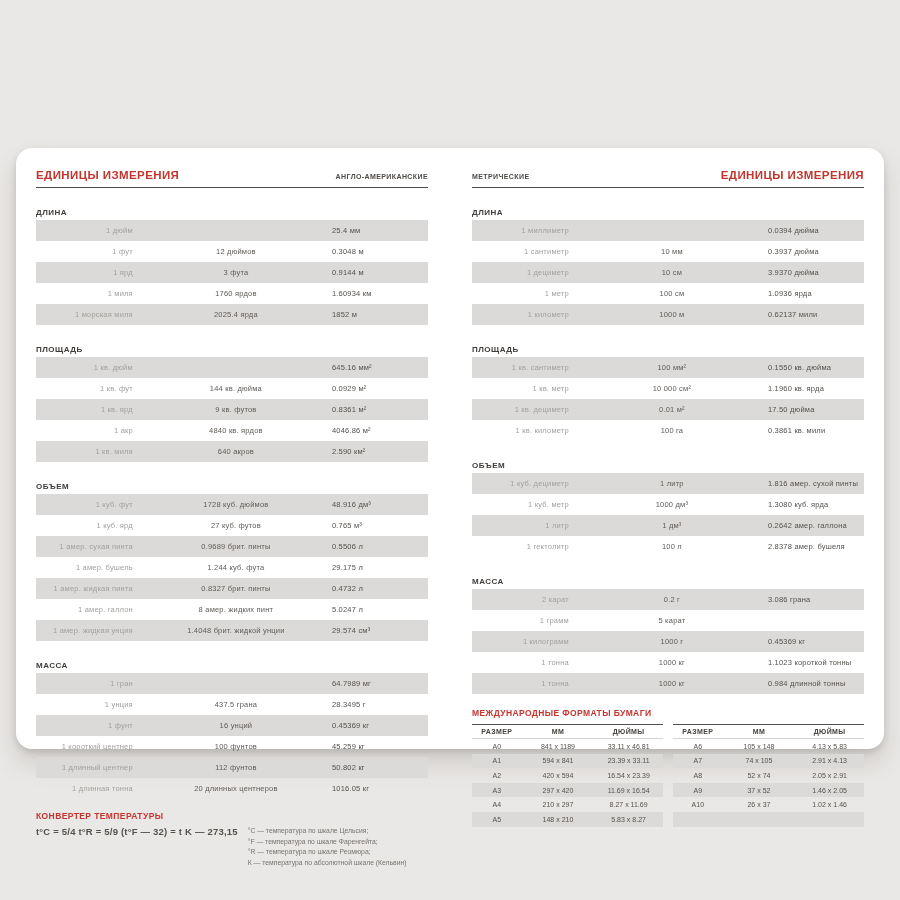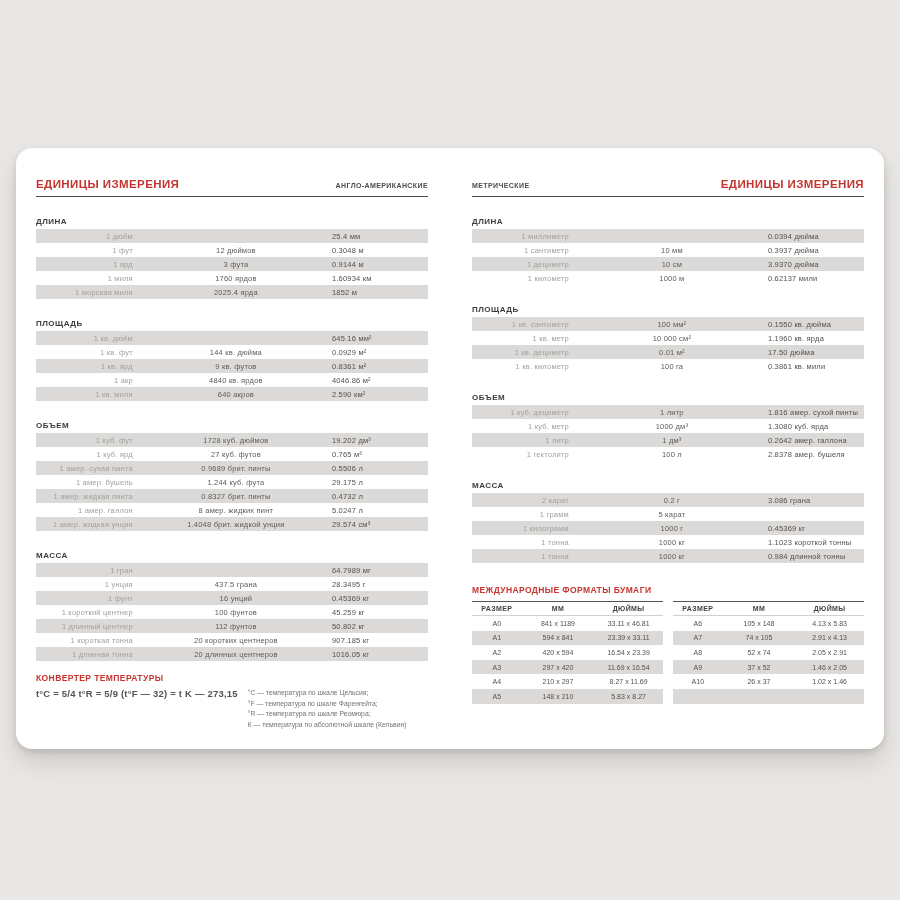--- a/index.html
+++ b/index.html
@@ -7,46 +7,46 @@
   body { font-family:"Liberation Sans", sans-serif; background:#eae8e6; position:relative; }
 
   .canvas { position:absolute; inset:0; background:#eae8e6; }
 
   .spread { position:absolute; left:16px; top:148px; width:868px; height:601px;
             background:#ffffff; border-radius:16px; display:flex;
             box-shadow:0 3px 6px rgba(95,90,84,.22), 0 14px 24px rgba(95,90,84,.20); }
   .spread::after { content:""; position:absolute; left:12px; right:12px; bottom:-5px; height:9px;
             background:#c7c4c1; border-radius:0 0 10px 10px; z-index:-1; }
 
-  .page { width:434px; padding-top:27px; }
+  .page { width:434px; padding-top:18px; }
   .page.left  { margin:0 22px 0 20px; }
   .page.right { margin:0 20px 0 22px; }
 
   .pg-head { display:flex; justify-content:space-between; align-items:flex-end; height:15px; }
   .pg-title { font-size:11.5px; font-weight:bold; letter-spacing:.4px; color:var(--red); }
   .pg-sub   { font-size:7px; font-weight:bold; letter-spacing:.4px; color:#4e4a46; padding-bottom:1px; }
   .rule { border-bottom:1.5px solid #4e4a46; margin-top:6px; }
 
   .section { margin-top:21px; }
   .sec-title { font-size:8px; line-height:8px; font-weight:bold; letter-spacing:.5px;
                color:#3f3c39; margin-bottom:3px; }
 
-  .t-row { display:flex; height:14px; align-items:center; font-size:7.5px; letter-spacing:.2px; }
+  .t-row { display:flex; height:21px; align-items:center; font-size:7.5px; letter-spacing:.2px; }
   .units .t-row:nth-child(odd) { background:#dcdad8; }
   .c1 { width:26.5%; text-align:right; color:#a3a19e; padding-right:7px; }
   .c2 { width:49%;   text-align:center; color:#5f5b57; }
   .c3 { width:24.5%; text-align:left;  color:#54504c; }
 
   .temp { margin-top:12px; }
   .temp-title { font-size:8.5px; font-weight:bold; letter-spacing:.4px; color:var(--red); }
   .temp-body { display:flex; margin-top:5px; }
   .formula { width:54%; font-size:9.5px; font-weight:bold; color:#56524e; letter-spacing:.2px; }
   .notes { width:46%; font-size:6.8px; line-height:10.5px; color:#76736f; }
 
-  .paper { margin-top:22px; }
+  .paper { margin-top:14px; }
   .paper-title { font-size:8.5px; font-weight:bold; letter-spacing:.4px; color:var(--red); margin-bottom:6px; }
   .paper-tables { display:flex; gap:10px; }
   .ptable { flex:1; }
   .p-head { display:flex; height:15px; align-items:center; border-top:1.5px solid #55514d;
             font-size:7px; font-weight:bold; letter-spacing:.4px; color:#45423e;
             border-bottom:1px solid #d4d2d0; }
   .p-rows .p-row { display:flex; height:14.6px; align-items:center; font-size:7px; color:#55514d; }
   .p-rows .p-row:nth-child(even) { background:#dcdad8; }
   .p1 { width:26%; text-align:center; }
   .p2 { width:38%; text-align:center; }
@@ -126,21 +126,21 @@
             </div>
           </div>
       </div>
 
       <div class="section">
         <div class="sec-title">ОБЪЕМ</div>
         <div class="units">
             <div class="t-row">
               <span class="c1">1 куб. фут</span>
               <span class="c2">1728 куб. дюймов</span>
-              <span class="c3">19.202 дм³</span>
+              <span class="c3">48.916 дм³</span>
             </div>
             <div class="t-row">
               <span class="c1">1 куб. ярд</span>
               <span class="c2">27 куб. футов</span>
               <span class="c3">0.765 м³</span>
             </div>
             <div class="t-row">
               <span class="c1">1 амер. сухая пинта</span>
               <span class="c2">0.9689 брит. пинты</span>
               <span class="c3">0.5506 л</span>
@@ -188,25 +188,20 @@
             </div>
             <div class="t-row">
               <span class="c1">1 короткий центнер</span>
               <span class="c2">100 фунтов</span>
               <span class="c3">45.259 кг</span>
             </div>
             <div class="t-row">
               <span class="c1">1 длинный центнер</span>
               <span class="c2">112 фунтов</span>
               <span class="c3">50.802 кг</span>
-            </div>
-            <div class="t-row">
-              <span class="c1">1 короткая тонна</span>
-              <span class="c2">20 коротких центнеров</span>
-              <span class="c3">907.185 кг</span>
             </div>
             <div class="t-row">
               <span class="c1">1 длинная тонна</span>
               <span class="c2">20 длинных центнеров</span>
               <span class="c3">1016.05 кг</span>
             </div>
           </div>
       </div>
 
       <div class="temp">
@@ -242,20 +237,25 @@
               <span class="c1">1 сантиметр</span>
               <span class="c2">10 мм</span>
               <span class="c3">0.3937 дюйма</span>
             </div>
             <div class="t-row">
               <span class="c1">1 дециметр</span>
               <span class="c2">10 см</span>
               <span class="c3">3.9370 дюйма</span>
             </div>
             <div class="t-row">
+              <span class="c1">1 метр</span>
+              <span class="c2">100 см</span>
+              <span class="c3">1.0936 ярда</span>
+            </div>
+            <div class="t-row">
               <span class="c1">1 километр</span>
               <span class="c2">1000 м</span>
               <span class="c3">0.62137 мили</span>
             </div>
           </div>
       </div>
 
       <div class="section">
         <div class="sec-title">ПЛОЩАДЬ</div>
         <div class="units">

